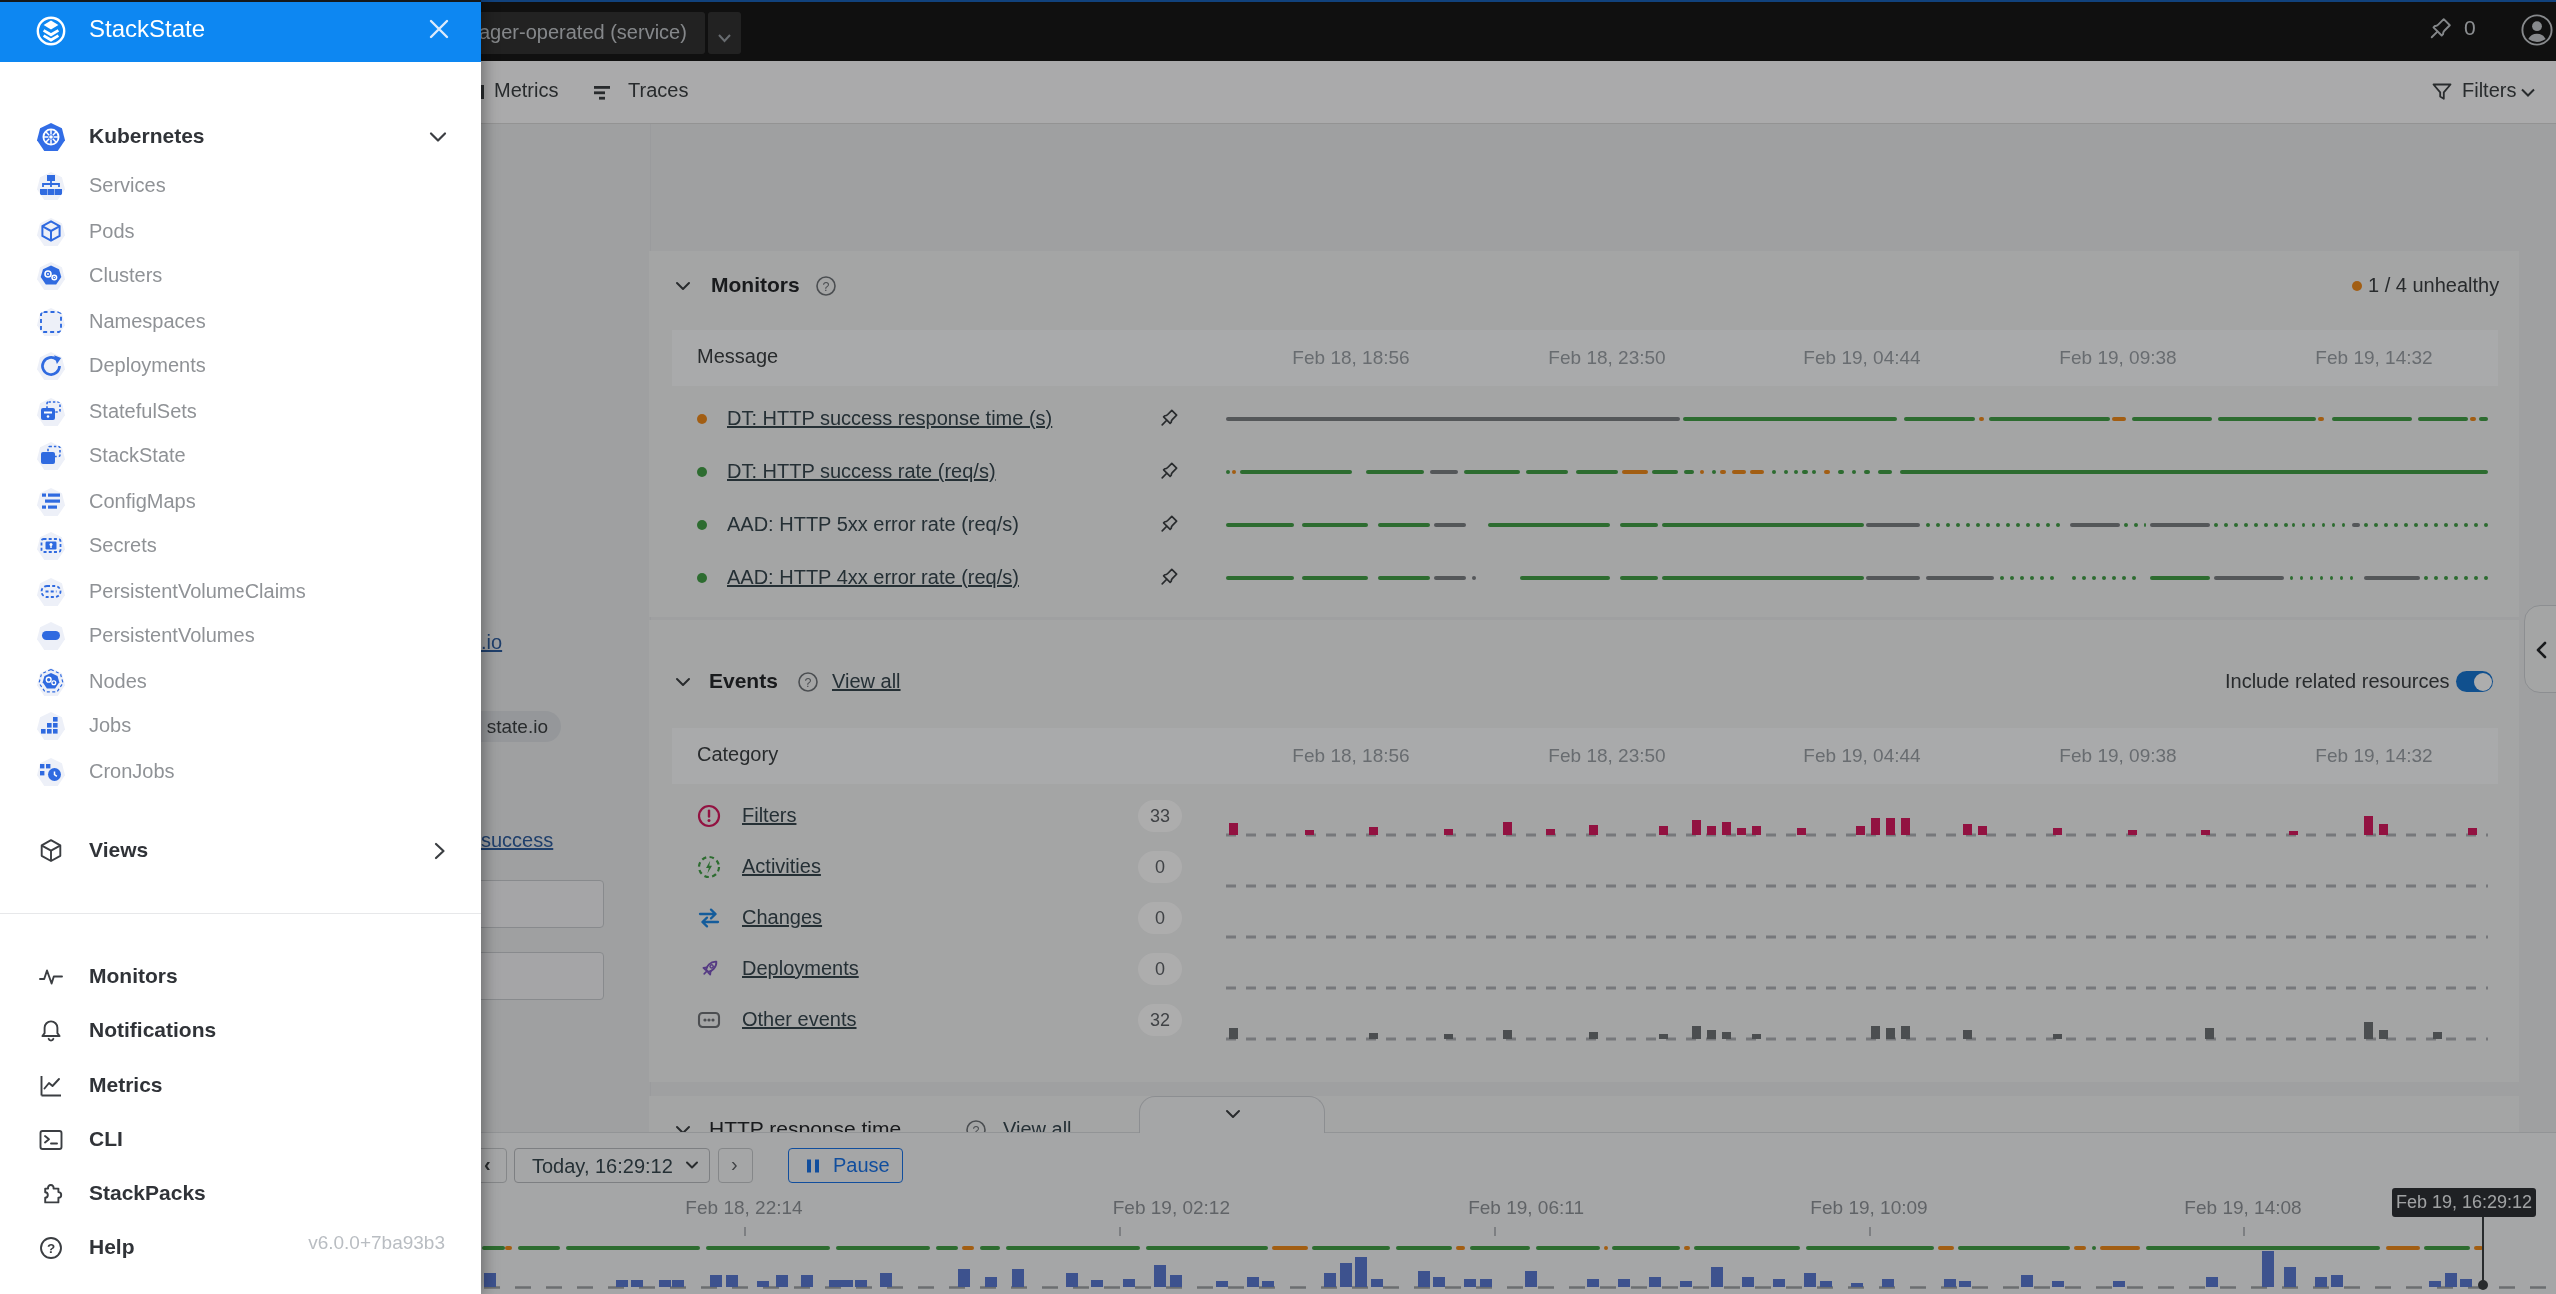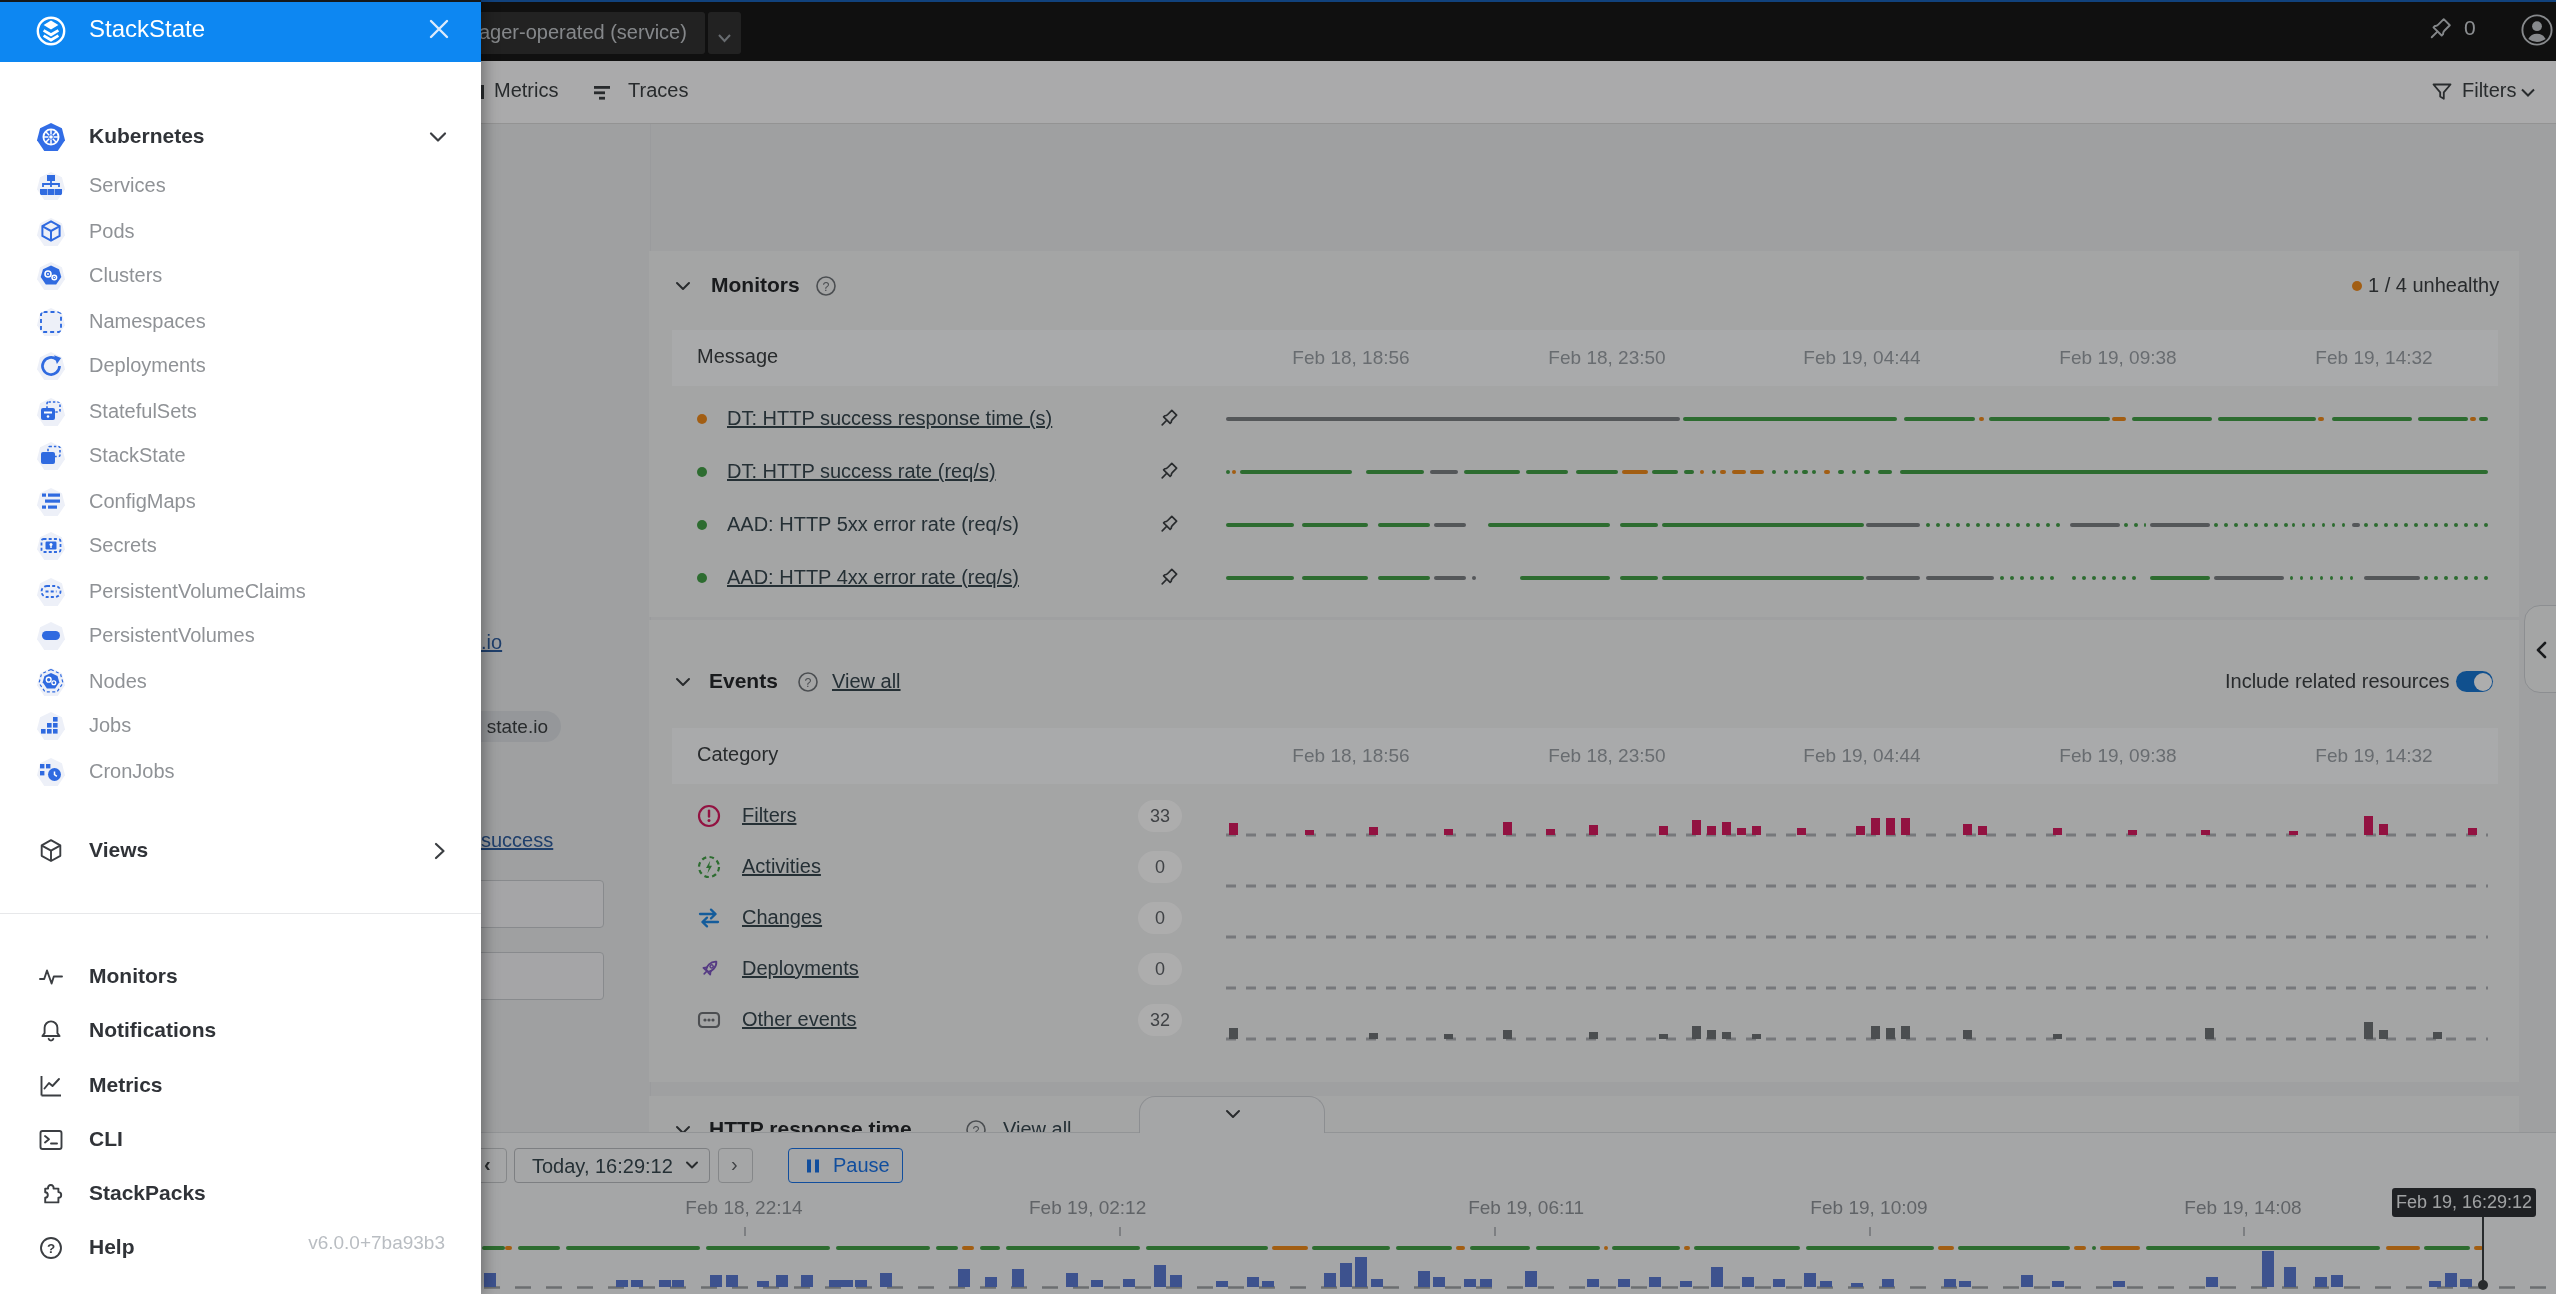--- a/index.html
+++ b/index.html
@@ -388,21 +388,21 @@
           <rect x="979" y="28" width="9" height="11" fill="#6f7377"></rect>
           <rect x="1138" y="22" width="9" height="17" fill="#6f7377"></rect>
           <rect x="1153" y="30" width="9" height="9" fill="#6f7377"></rect>
           <rect x="1207" y="32" width="9" height="7" fill="#6f7377"></rect>
         </g>
       </svg></div>
 <div style="position:absolute;left:649px;top:1096px;width:1870px;height:44px;overflow:hidden;background:#f2f3f4">
  <div style="position:absolute;left:23px;top:23px"><svg width="22" height="22" viewBox="0 0 22 22">
           <path d="M5 8l6 6 6-6" fill="none" stroke="#3c4043" stroke-width="2" stroke-linecap="round" stroke-linejoin="round"></path>
         </svg></div>
- <span style="position:absolute;left:60px;top:21px;font-size:21px;font-weight:bold;color:#26282b">HTTP response time</span>
+ <span style="position:absolute;left:60px;top:21px;font-size:21px;font-weight:normal;color:#26282b">HTTP response time</span>
  <span style="position:absolute;left:316px;top:23px"><svg width="22" height="22" viewBox="0 0 22 22">
           <circle cx="11" cy="11" r="9" fill="none" stroke="#6f7478" stroke-width="1.6"></circle>
           <text x="11" y="15.6" font-family="Liberation Sans, sans-serif" font-size="12.5" fill="#6f7478" text-anchor="middle">?</text>
         </svg></span>
  <span style="position:absolute;left:354px;top:22px;font-size:20px;color:#37474f;text-decoration:underline">View all</span>
 </div>
 <div style="position:absolute;left:2524px;top:605px;width:40px;height:88px;background:#f2f3f4;border:1px solid #cfd2d6;border-radius:16px 0 0 16px">
   <span style="position:absolute;left:7px;top:33px"><svg width="20" height="22" viewBox="0 0 20 22">
           <path d="M13 4l-7 7 7 7" fill="none" stroke="#26282b" stroke-width="2.6" stroke-linecap="round" stroke-linejoin="round"></path>
         </svg></span>
@@ -427,21 +427,21 @@
 </div>
 <div style="position:absolute;left:788px;top:1148px;width:115px;height:35px;border:1.5px solid #1a73e8;border-radius:4px;background:#f4f5f6">
   <span style="position:absolute;left:14px;top:7px"><svg width="20" height="20" viewBox="0 0 20 20">
           <rect x="4" y="3.5" width="4" height="13" fill="#1a73e8"></rect>
           <rect x="12" y="3.5" width="4" height="13" fill="#1a73e8"></rect>
         </svg></span>
   <span style="position:absolute;left:44px;top:5px;font-size:20px;color:#1a73e8">Pause</span>
 </div>
 <span style="position:absolute;left:654px;top:1197px;width:180px;text-align:center;font-size:19px;color:#8e9398">Feb 18, 22:14</span>
     <span style="position:absolute;left:744px;top:1227px;width:2px;height:9px;background:#b9bcc0"></span>
-    <span style="position:absolute;left:1029px;top:1197px;width:180px;text-align:left;font-size:19px;color:#8e9398">Feb 19, 02:12</span>
+    <span style="position:absolute;left:1050px;top:1197px;width:180px;text-align:right;font-size:19px;color:#8e9398">Feb 19, 02:12</span>
     <span style="position:absolute;left:1119px;top:1227px;width:2px;height:9px;background:#b9bcc0"></span>
     <span style="position:absolute;left:1404px;top:1197px;width:180px;text-align:right;font-size:19px;color:#8e9398">Feb 19, 06:11</span>
     <span style="position:absolute;left:1494px;top:1227px;width:2px;height:9px;background:#b9bcc0"></span>
     <span style="position:absolute;left:1779px;top:1197px;width:180px;text-align:center;font-size:19px;color:#8e9398">Feb 19, 10:09</span>
     <span style="position:absolute;left:1869px;top:1227px;width:2px;height:9px;background:#b9bcc0"></span>
     <span style="position:absolute;left:2153px;top:1197px;width:180px;text-align:center;font-size:19px;color:#8e9398">Feb 19, 14:08</span>
     <span style="position:absolute;left:2243px;top:1227px;width:2px;height:9px;background:#b9bcc0"></span>
 <div style="position:absolute;left:482px;top:1238px"><svg width="2074" height="8" viewBox="0 0 2074 8">
         <rect x="0" y="2.0" width="23" height="4" rx="2.0" fill="#43a047"></rect>
         <rect x="23" y="2.0" width="7" height="4" rx="2.0" fill="#ef8b1d"></rect>

